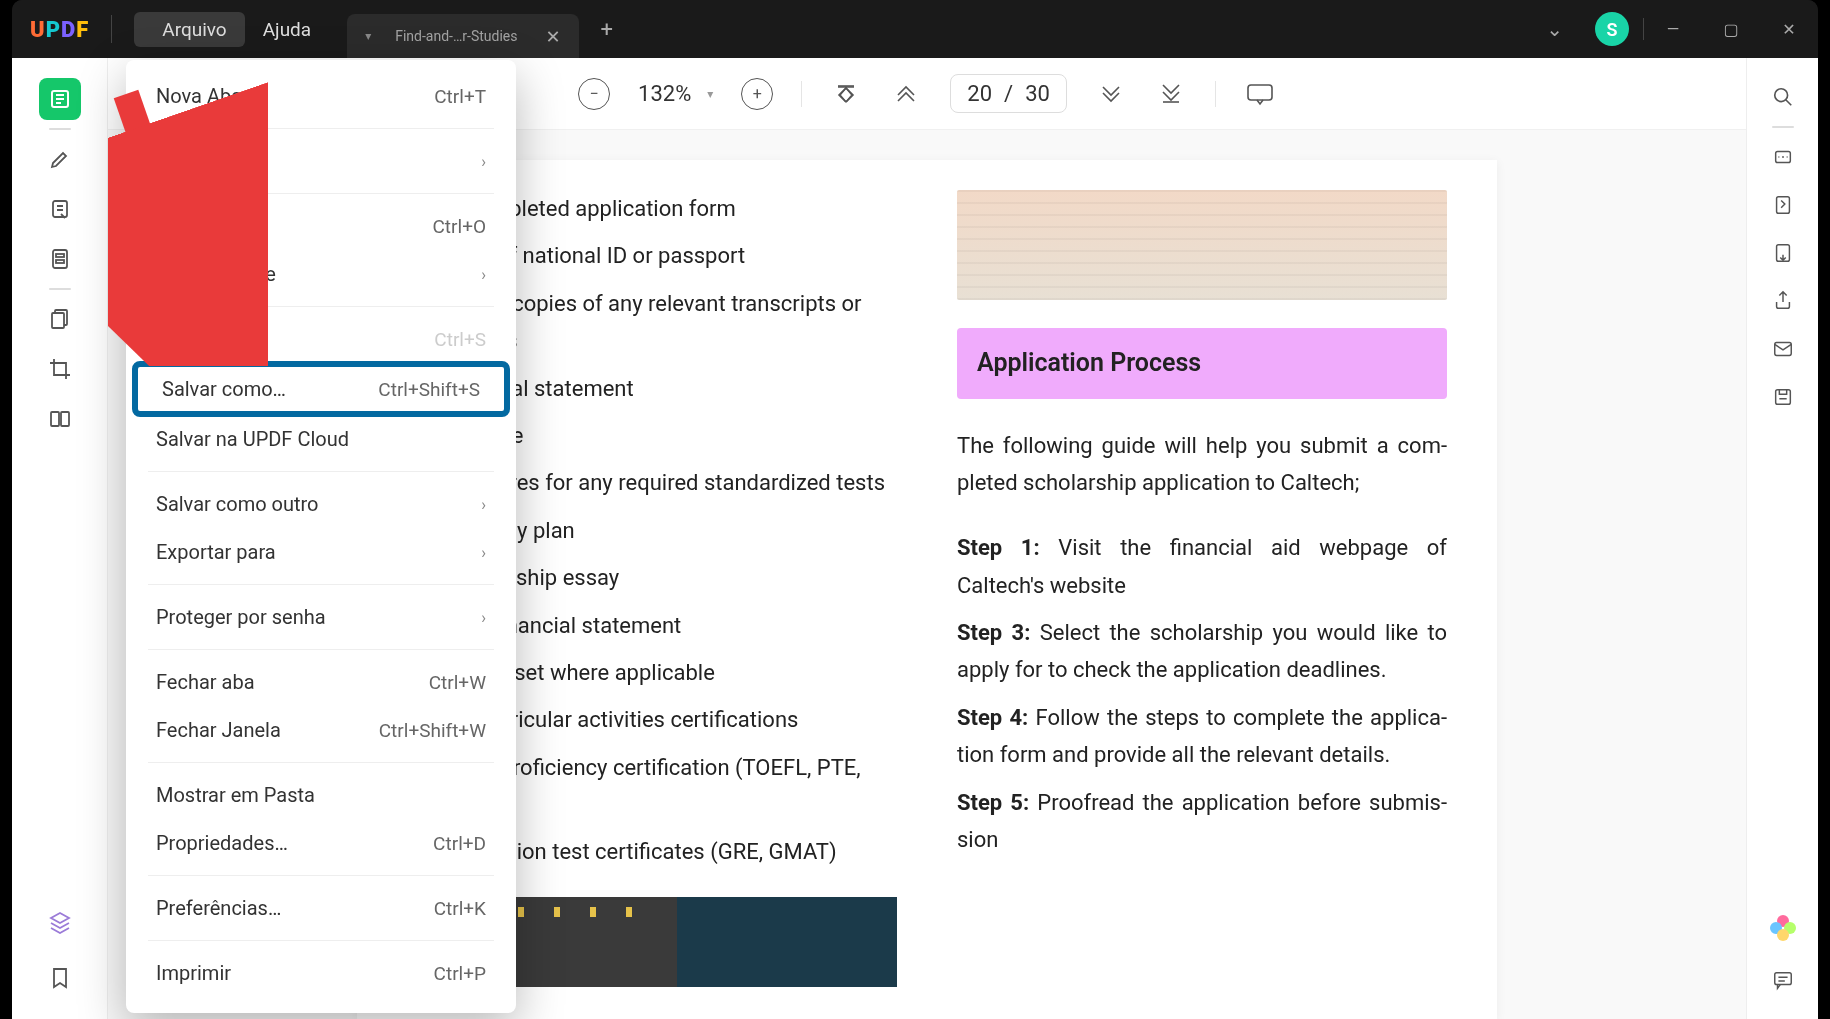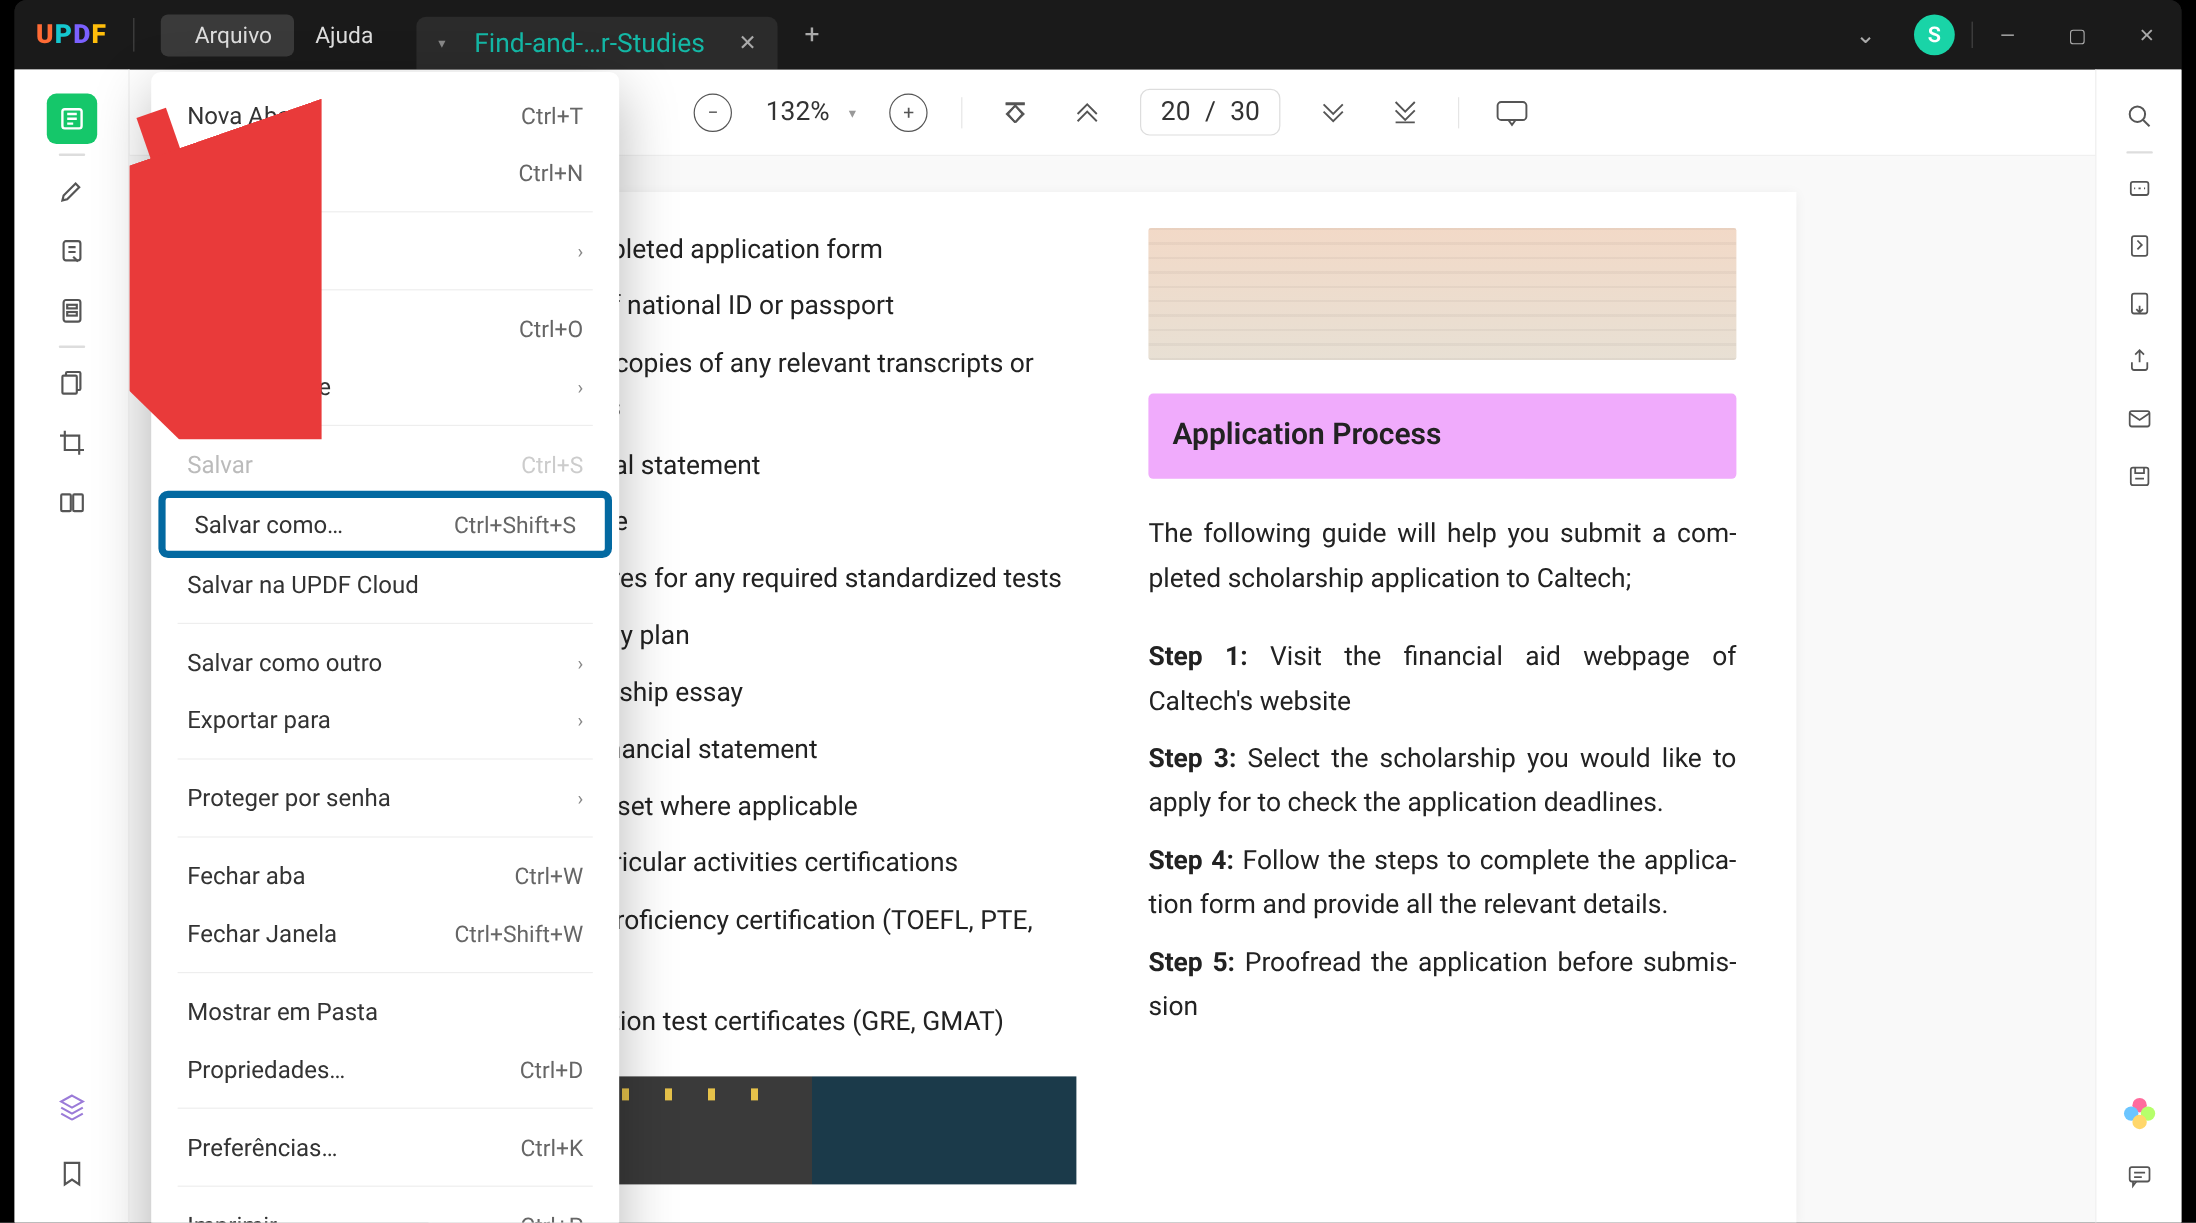--- a/index.html
+++ b/index.html
@@ -11,21 +11,21 @@
 .logo { margin-left:18px; font-weight:900; font-size:22px; letter-spacing:1px; }
 .logo .u { color:#ff6b35; }
 .logo .p { color:#15c7cf; }
 .logo .d { color:#7b61ff; }
 .logo .f { color:#ffbe0b; }
 .vdiv { width:1px; height:28px; background:#444; margin:0 22px; }
 .menu-top { padding:6px 18px; border-radius:6px; font-size:19px; color:#ddd; cursor:pointer; }
 .menu-top.active { background:#3a3a3a;padding-left:28px; }
 .tab { display:flex; align-items:center; height:44px; background:#2b2b2b; border-radius:8px 8px 0 0; margin-left:18px; padding:0 18px; margin-top:14px; }
 .tab-caret { color:#888; font-size:12px; margin-right:12px; }
-.tab-title { color:#14b8a6; font-size:22px; margin:0 28px 0 12px; }
+.tab-title { color:#a3a3a3; font-size:14px; margin:0 28px 0 12px; }
 .tab-close { color:#aaa; font-size:18px; cursor:pointer; }
 .tab-add { color:#aaa; font-size:22px; margin-left:22px; cursor:pointer; }
 .win-controls { margin-left:auto; display:flex; align-items:center; gap:0; }
 .win-chevron { color:#aaa; padding:0 18px; font-size:20px; }
 .avatar { width:34px; height:34px; border-radius:50%; background:#19d4a7; color:#fff; display:flex; align-items:center; justify-content:center; font-weight:600; margin:0 14px; font-size:18px; }
 .win-btn { width:58px; height:40px; display:flex; align-items:center; justify-content:center; color:#aaa; cursor:pointer; font-size:16px; }
 .win-vline { width:1px; height:22px; background:#444; }
 
 
 .main { position:absolute; top:58px; left:0; right:0; bottom:0; background:#fff; display:flex; }
@@ -313,24 +313,20 @@
           </div>
       </div>
     </div>
   </div>
 
   <div class="dropdown">
     <div class="dd-item">
         <span>Nova Aba</span>
         <span class="dd-sc">Ctrl+T</span>
       </div>
-    <div class="dd-item">
-        <span>Nova janela</span>
-        <span class="dd-sc">Ctrl+N</span>
-      </div>
     <div class="dd-sep"></div>
     <div class="dd-item">
         <span>Criar</span>
         <span class="dd-chevron">›</span>
       </div>
     <div class="dd-sep"></div>
     <div class="dd-item">
         <span>Abrir…</span>
         <span class="dd-sc">Ctrl+O</span>
       </div>

